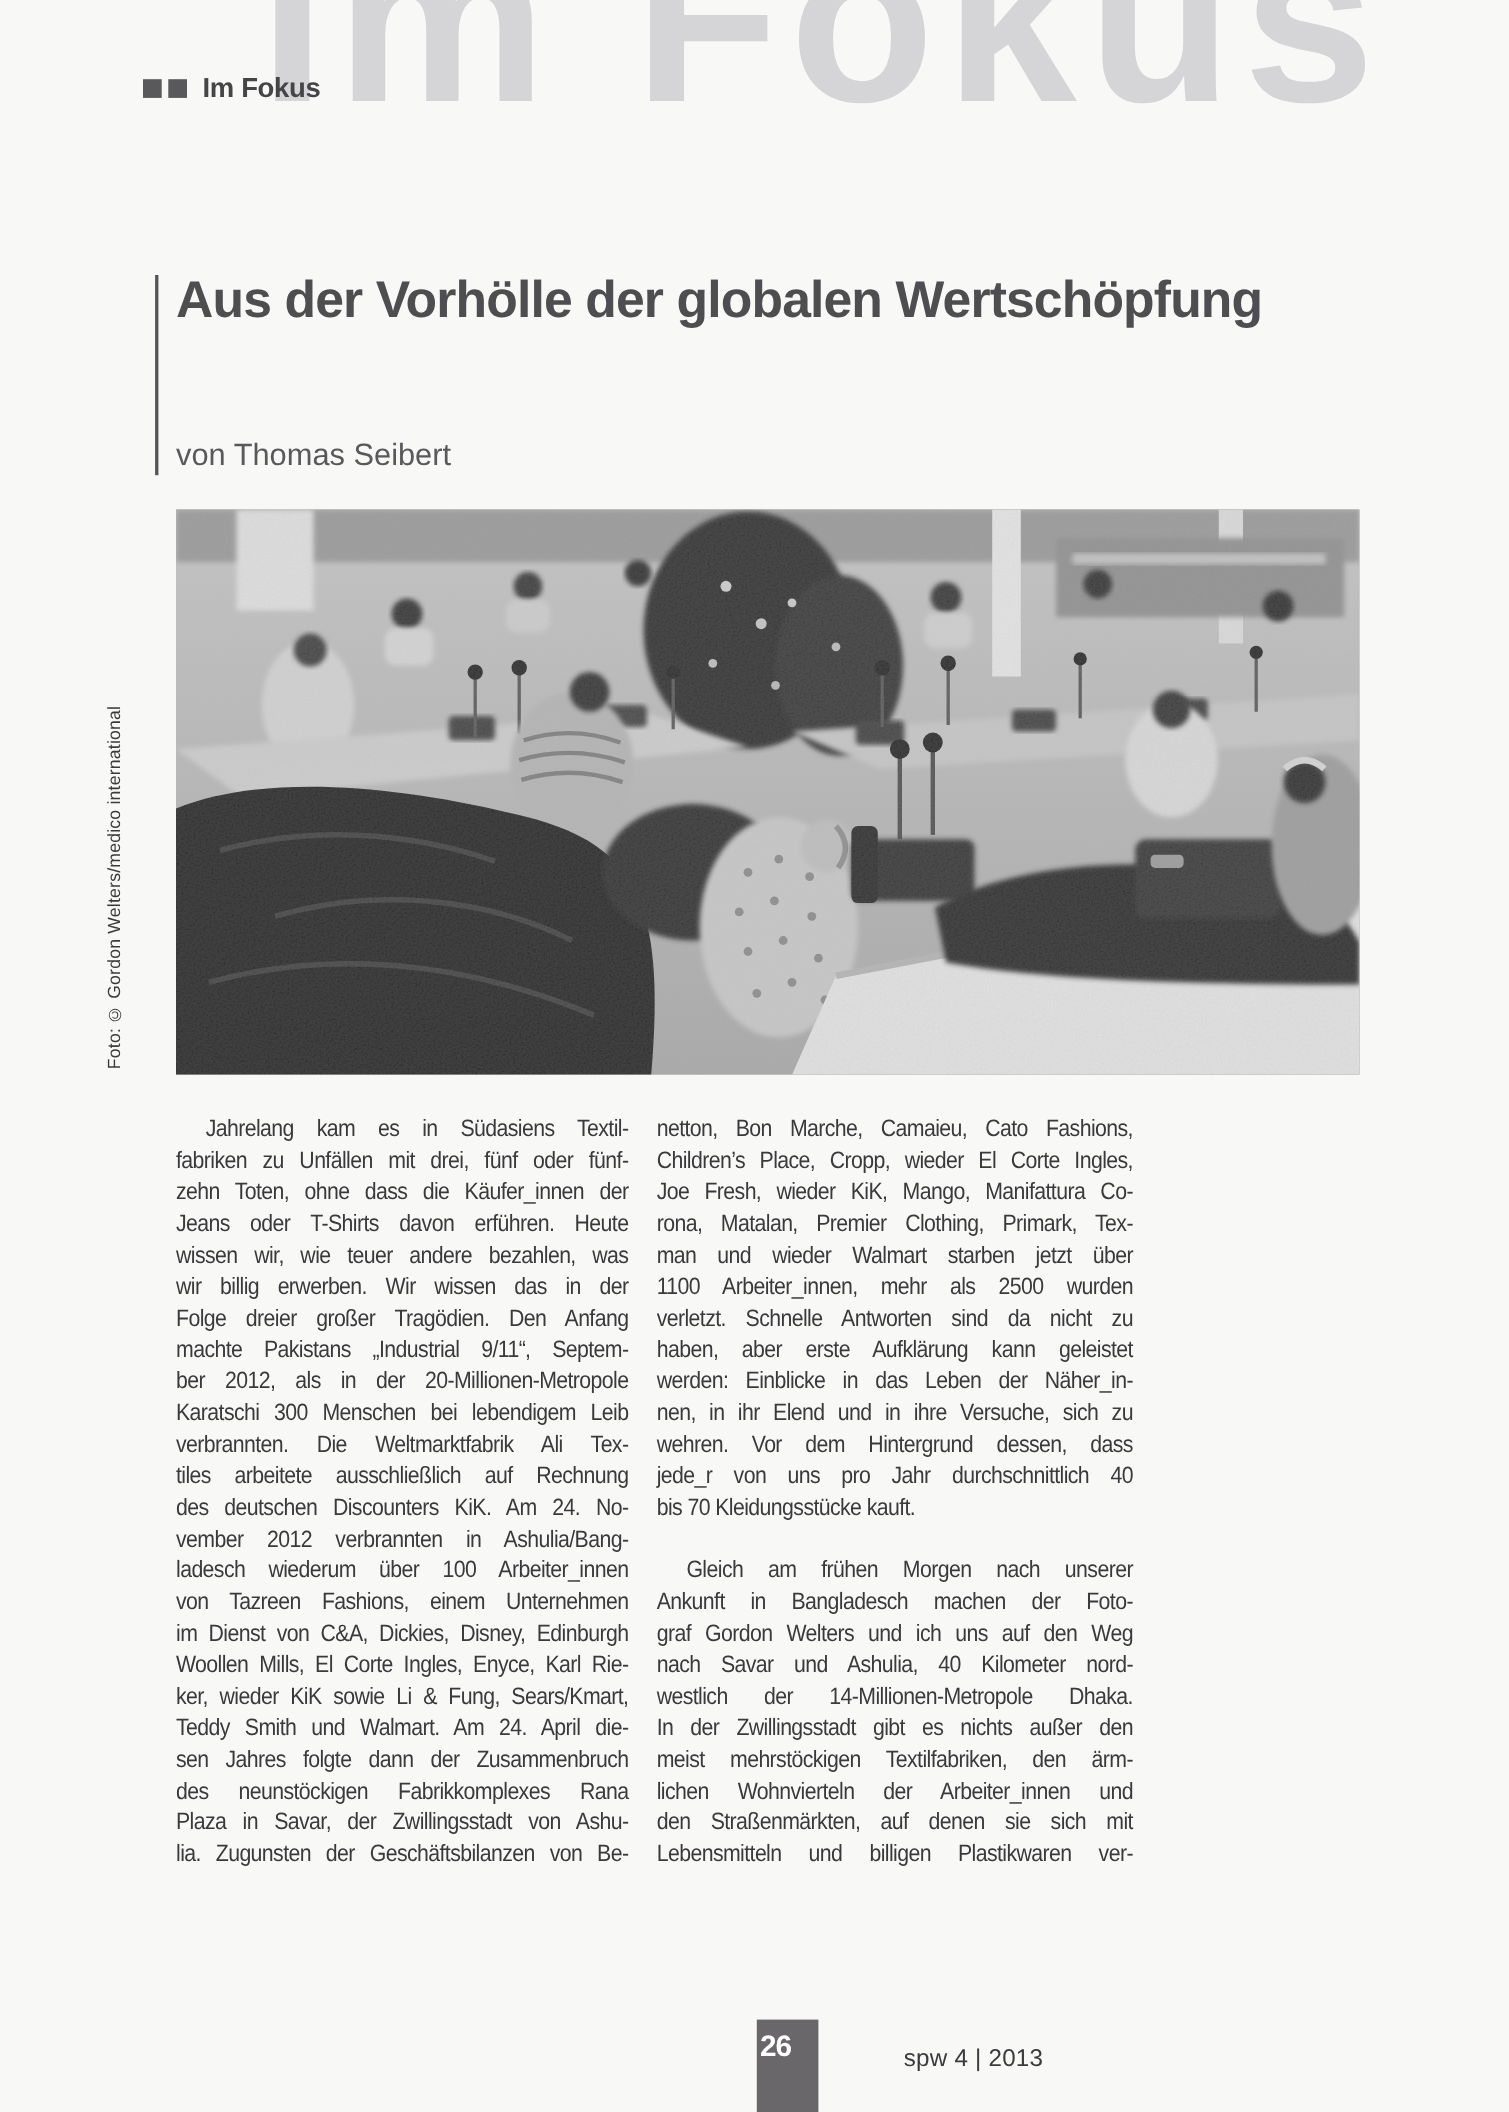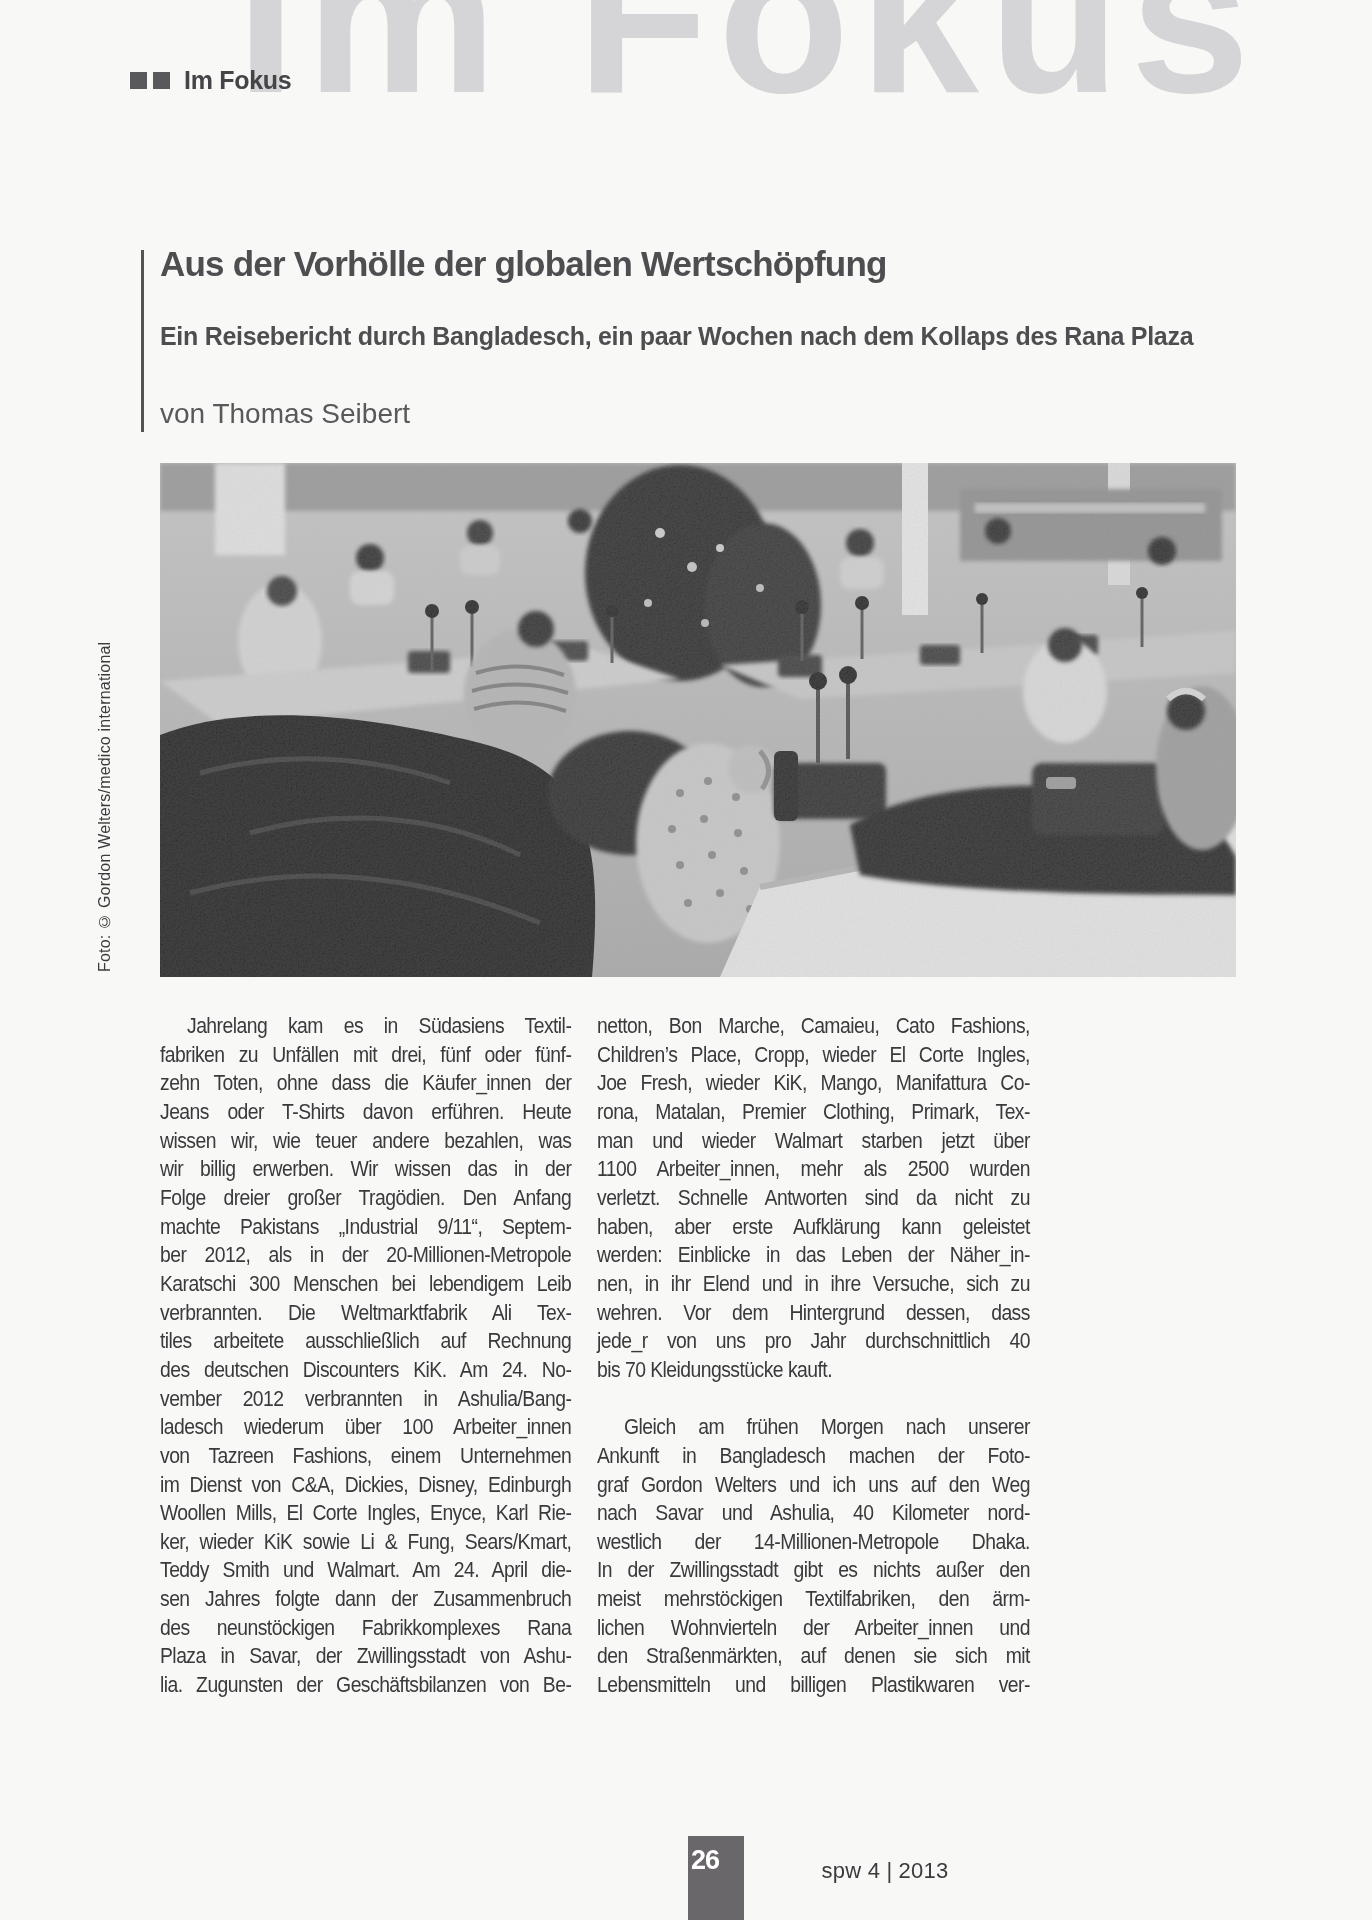--- a/index.html
+++ b/index.html
@@ -15,21 +15,21 @@
     color:#d5d5d7; white-space:nowrap; user-select:none;
   }
   
   .kicker{position:absolute; left:130px; top:66px; display:flex; align-items:center;}
   .kicker .sq{width:17px; height:17px; background:#59595c; margin-right:6px; display:inline-block;}
   .kicker .kicker-label{font-size:25px; font-weight:bold; color:#454547; margin-left:8px; letter-spacing:-0.3px;}
   
   .title-rule{position:absolute; left:141px; top:250px; width:3px; height:182px; background:#545456;}
   .article-title{
     position:absolute; left:160px; top:244px; margin:0;
-    font-size:35px; font-weight:bold; letter-spacing:-0.8px; color:#4e4e51; white-space:nowrap;
+    font-size:47px; font-weight:bold; letter-spacing:-0.8px; color:#4e4e51; white-space:nowrap;
   }
   .article-subtitle{
     position:absolute; left:160px; top:322px; margin:0;
     font-size:25px; font-weight:bold; letter-spacing:-0.3px; color:#4e4e51; white-space:nowrap;
   }
   .article-author{
     position:absolute; left:160px; top:398px;
     font-size:28px; font-weight:400; color:#59595b;
   }
   
@@ -73,21 +73,20 @@
   <div class="watermark">Im Fokus</div>
 
   <div class="kicker">
     <span class="sq"></span>
     <span class="sq"></span>
     <span class="kicker-label">Im Fokus</span>
   </div>
 
   <div class="title-rule"></div>
   <h1 class="article-title">Aus der Vorhölle der globalen Wertschöpfung</h1>
-  <h2 class="article-subtitle">Ein Reisebericht durch Bangladesch, ein paar Wochen nach dem Kollaps des Rana Plaza</h2>
   <div class="article-author">von Thomas Seibert</div>
 
   <div class="photo">
     <svg width="1076" height="514" viewBox="0 0 1076 514">
       <defs>
         <filter id="grain" x="0" y="0" width="100%" height="100%">
           <feTurbulence type="fractalNoise" baseFrequency="0.55" numOctaves="2" stitchTiles="stitch"></feTurbulence>
           <feColorMatrix type="matrix" values="0 0 0 0 0.45  0 0 0 0 0.45  0 0 0 0 0.45  0.6 0.6 0.6 0 0"></feColorMatrix>
         </filter>
         <filter id="soft">

